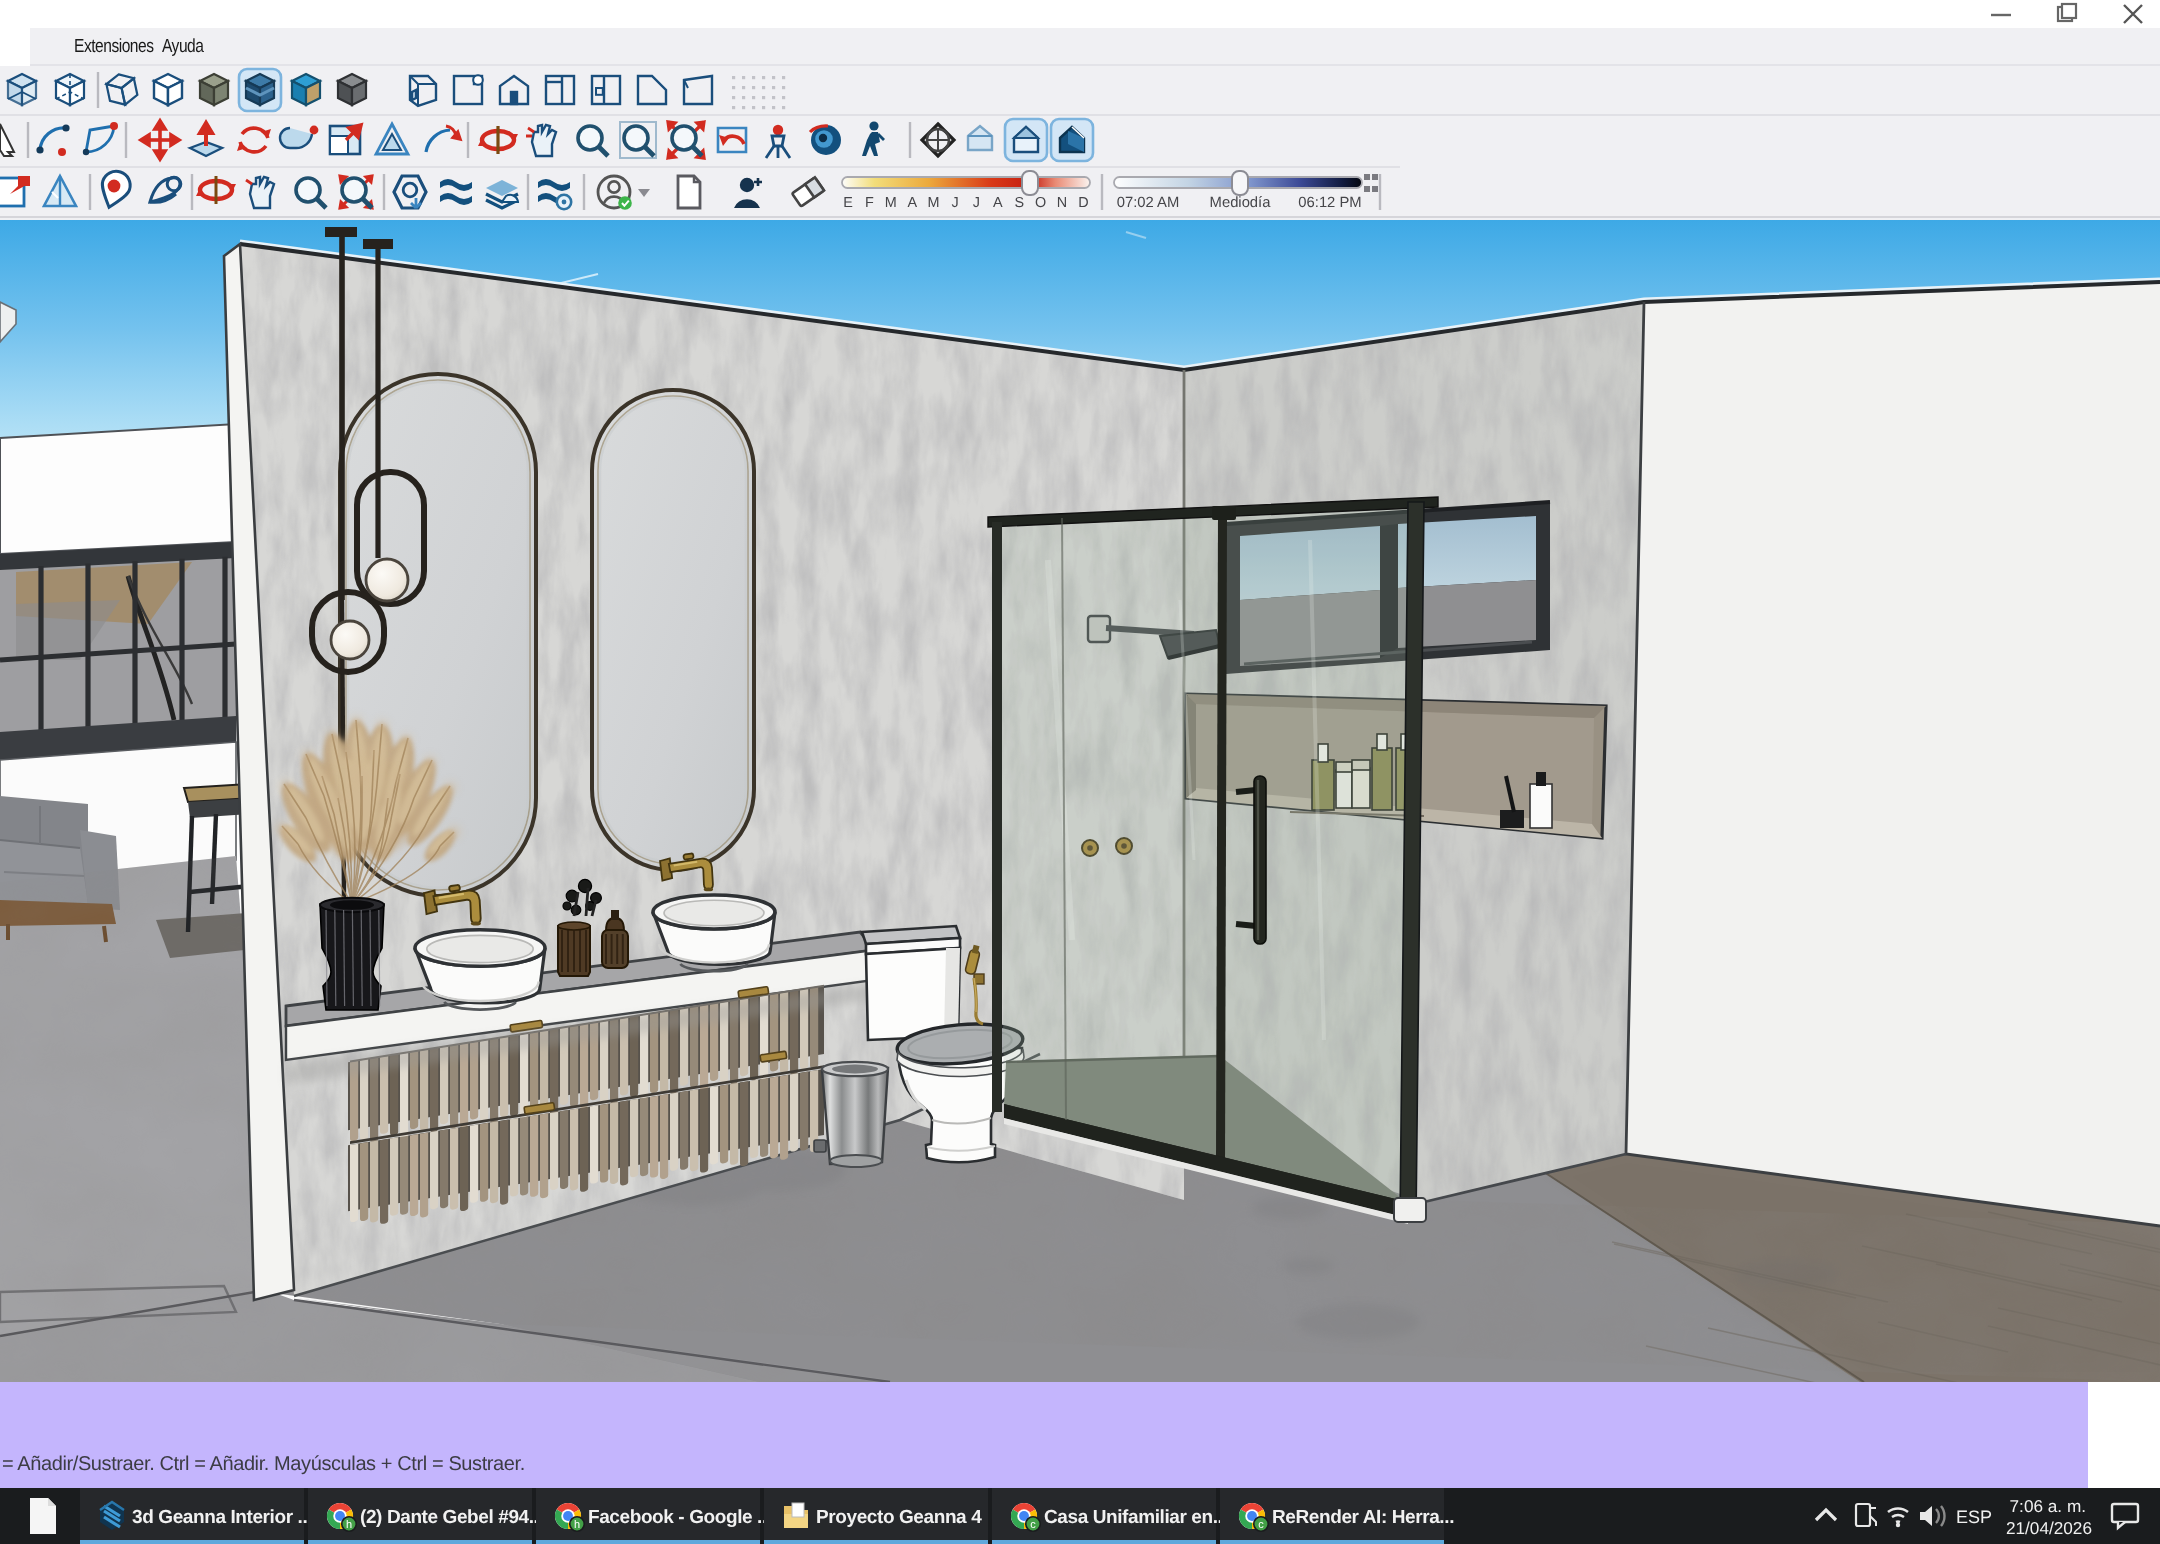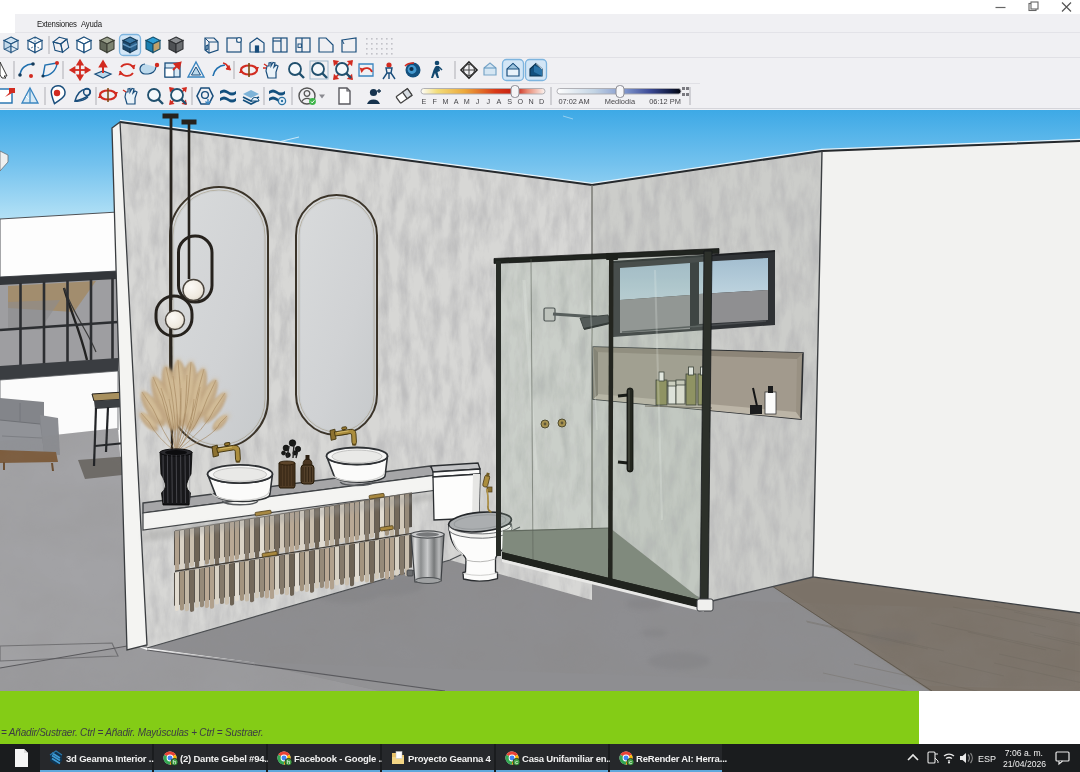--- a/index.html
+++ b/index.html
@@ -1,21 +1,21 @@
 <!DOCTYPE html>
 <html><head>
 <meta charset="utf-8">
 <style>
 html,body{margin:0;padding:0;background:#fff;}
 #app{position:relative;width:1080px;height:772px;overflow:hidden;font-family:"Liberation Sans",sans-serif;background:#fff;}
 #titlebar{position:absolute;left:0;top:0;width:1080px;height:14px;background:#ffffff;}
 #menubar{position:absolute;left:15px;top:14px;width:1080px;height:18px;background:#f0f0f3;border-bottom:1px solid #e3e3e8;}
 #menubar span{position:absolute;top:4px;font-size:9.5px;color:#1a1a1a;letter-spacing:-0.3px;transform:scaleX(0.82);transform-origin:left top;}
 #toolbars{position:absolute;left:0;top:33px;width:1080px;height:77px;background:#f0f0f3;}
-#statusbar{position:absolute;left:0;top:691px;width:919px;height:53px;background:#84cc16;font-style:italic;}
+#statusbar{position:absolute;left:0;top:691px;width:1044px;height:53px;background:#c4b5fd;}
 #statusbar .msg{position:absolute;left:1px;top:36px;font-size:10px;color:#3c3c44;letter-spacing:-0.2px;}
 #taskbar{position:absolute;left:0;top:744px;width:1080px;height:28px;background:#181a1c;}
 svg{position:absolute;display:block;}
 </style>
 </head>
 <body>
 <div id="app">
   <div id="titlebar">
     <svg width="100" height="14" style="left:980px;top:0">
       <path d="M15.5 7.5 h10" stroke="#666" stroke-width="1.2" fill="none"></path>

